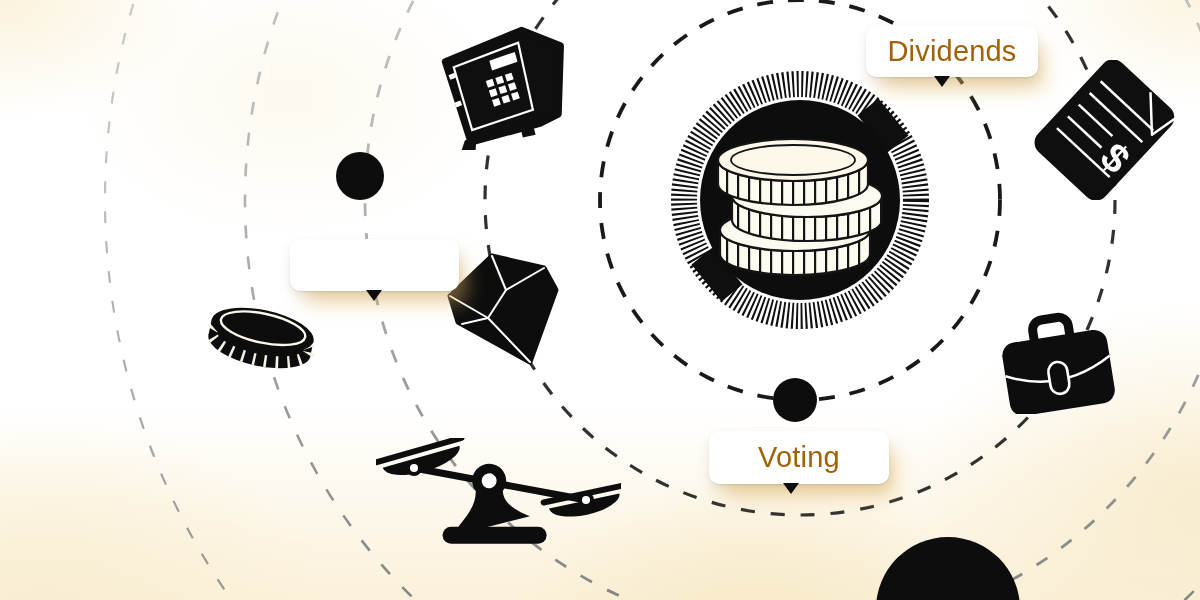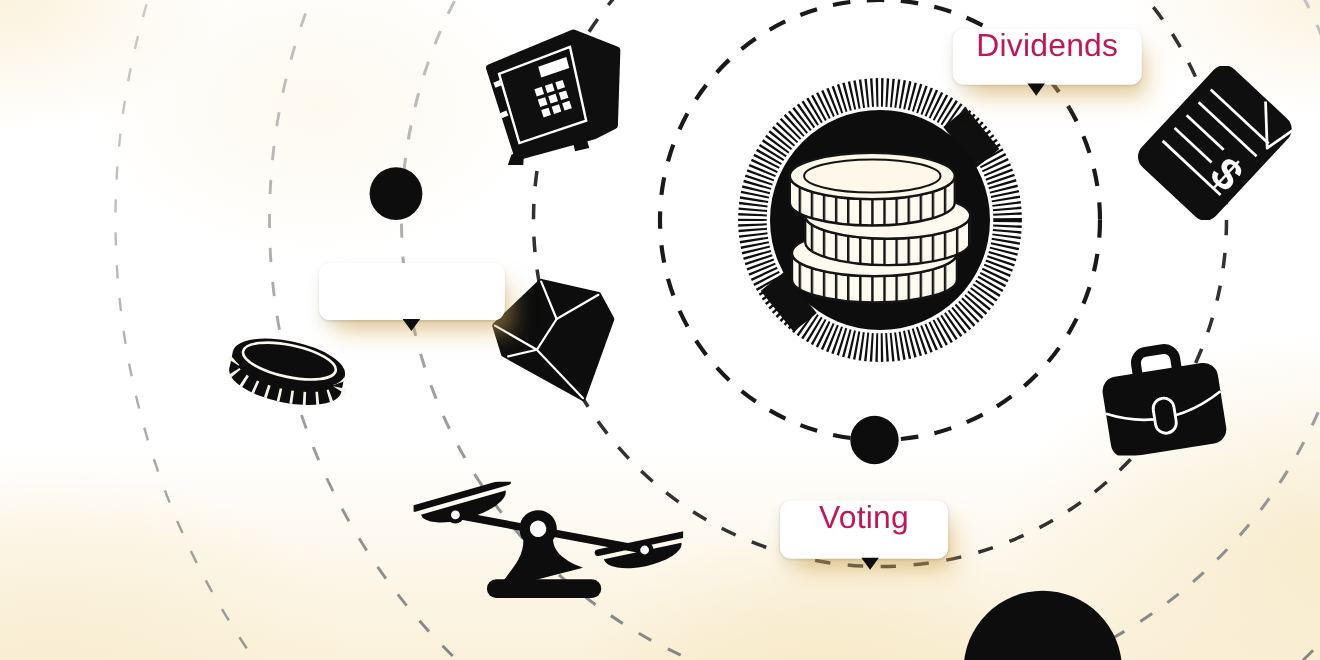--- a/index.html
+++ b/index.html
@@ -13,22 +13,22 @@
       radial-gradient(270px 160px at 0% 0%, rgba(250,240,214,0.85), rgba(250,240,214,0) 75%),
       radial-gradient(240px 140px at 100% 0%, rgba(250,240,214,0.75), rgba(250,240,214,0) 75%),
       radial-gradient(300px 200px at 24% 16%, rgba(251,243,222,0.5), rgba(251,243,222,0) 70%),
       linear-gradient(180deg, #ffffff 0%, #ffffff 68%, #fbf1da 100%);
   }
   .layer{position:absolute; left:0; top:0;}
   .icon{position:absolute;}
   .dot{position:absolute; background:#0d0d0d; border-radius:50%;}
   .chip{
     position:absolute; background:#ffffff; border-radius:10px;
-    display:flex; align-items:flex-start; justify-content:center;
-    font-size:29px; color:#be185d; letter-spacing:0.2px;
+    display:flex; align-items:center; justify-content:center;
+    font-size:29px; color:#a16207; letter-spacing:0.2px;
     box-shadow: 0 1px 2px rgba(0,0,0,0.10), 0 6px 14px rgba(0,0,0,0.07),
                 10px 16px 20px -4px rgba(228,186,104,0.55);
   }
   .chip .tip{
     position:absolute; bottom:-10px; width:0; height:0;
     border-left:8px solid transparent; border-right:8px solid transparent;
     border-top:11px solid #0d0d0d;
   }
 </style>
 </head>
@@ -179,18 +179,18 @@
 
   <div class="chip" style="left:866px; top:26px; width:172px; height:51px;">
     <span>Dividends</span>
     <i class="tip" style="left:68px;"></i>
   </div>
 
   <div class="chip" style="left:290px; top:239px; width:169px; height:52px;">
     <i class="tip" style="left:76px;"></i>
   </div>
 
-  <div class="chip" style="left:709px; top:455px; width:153px; height:53px;">
+  <div class="chip" style="left:709px; top:431px; width:180px; height:53px;">
     <span>Voting</span>
     <i class="tip" style="left:74px;"></i>
   </div>
 
 </div>
 
 </body></html>

